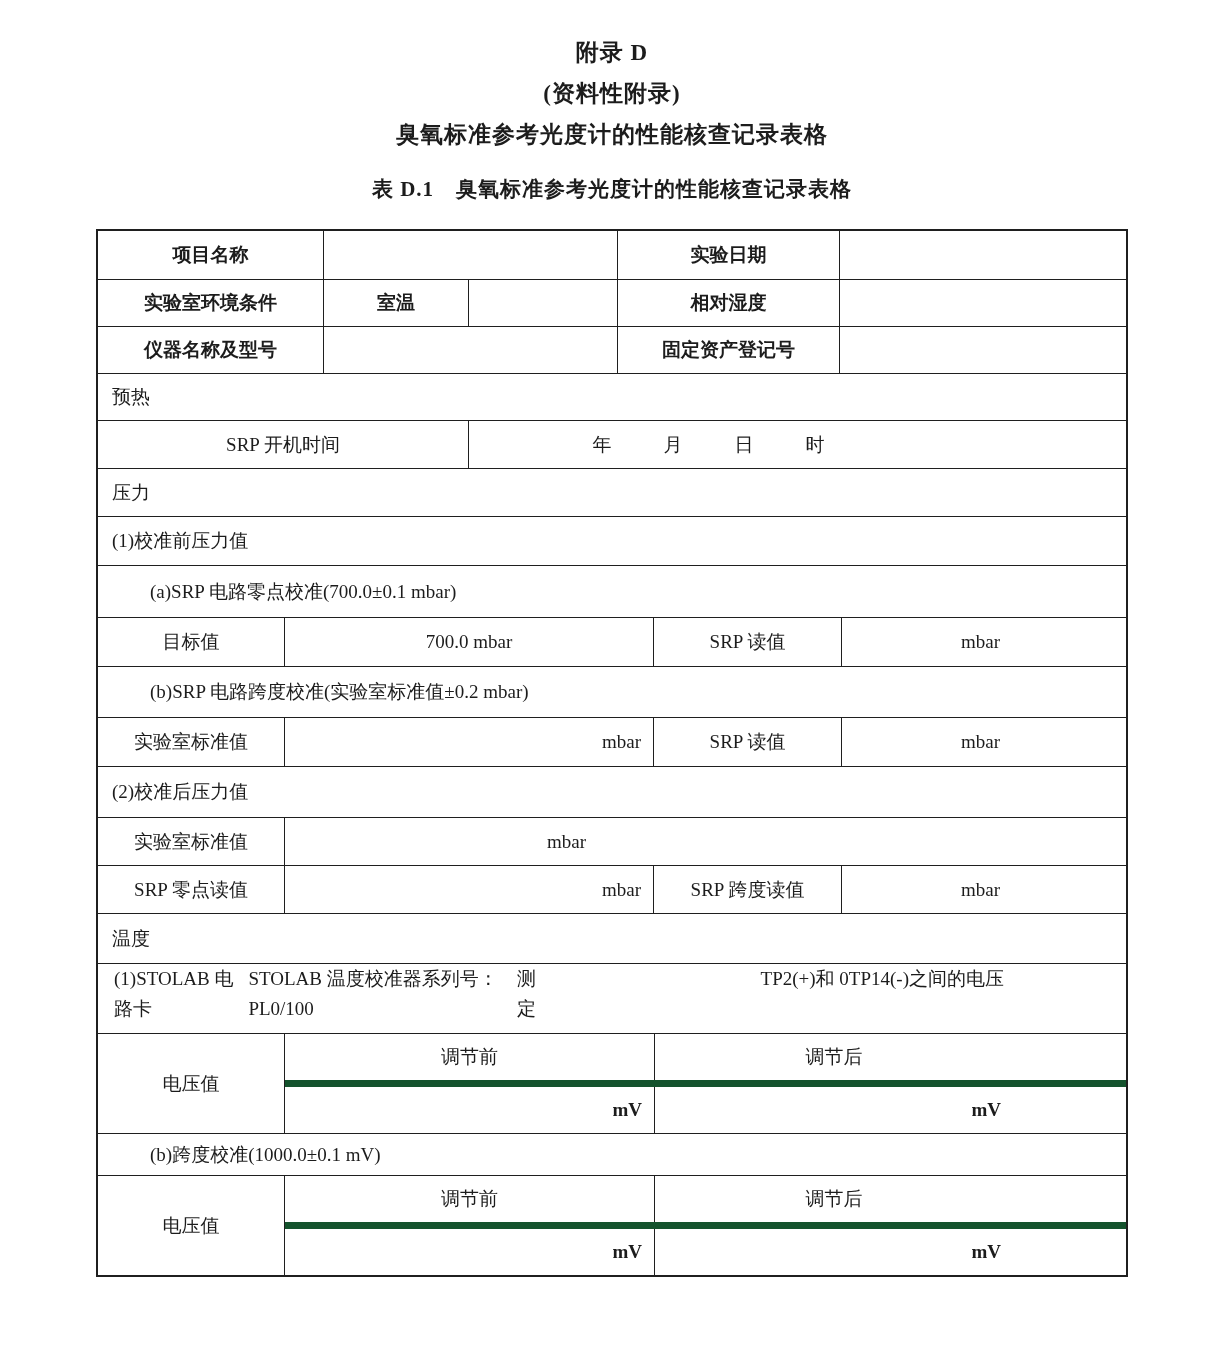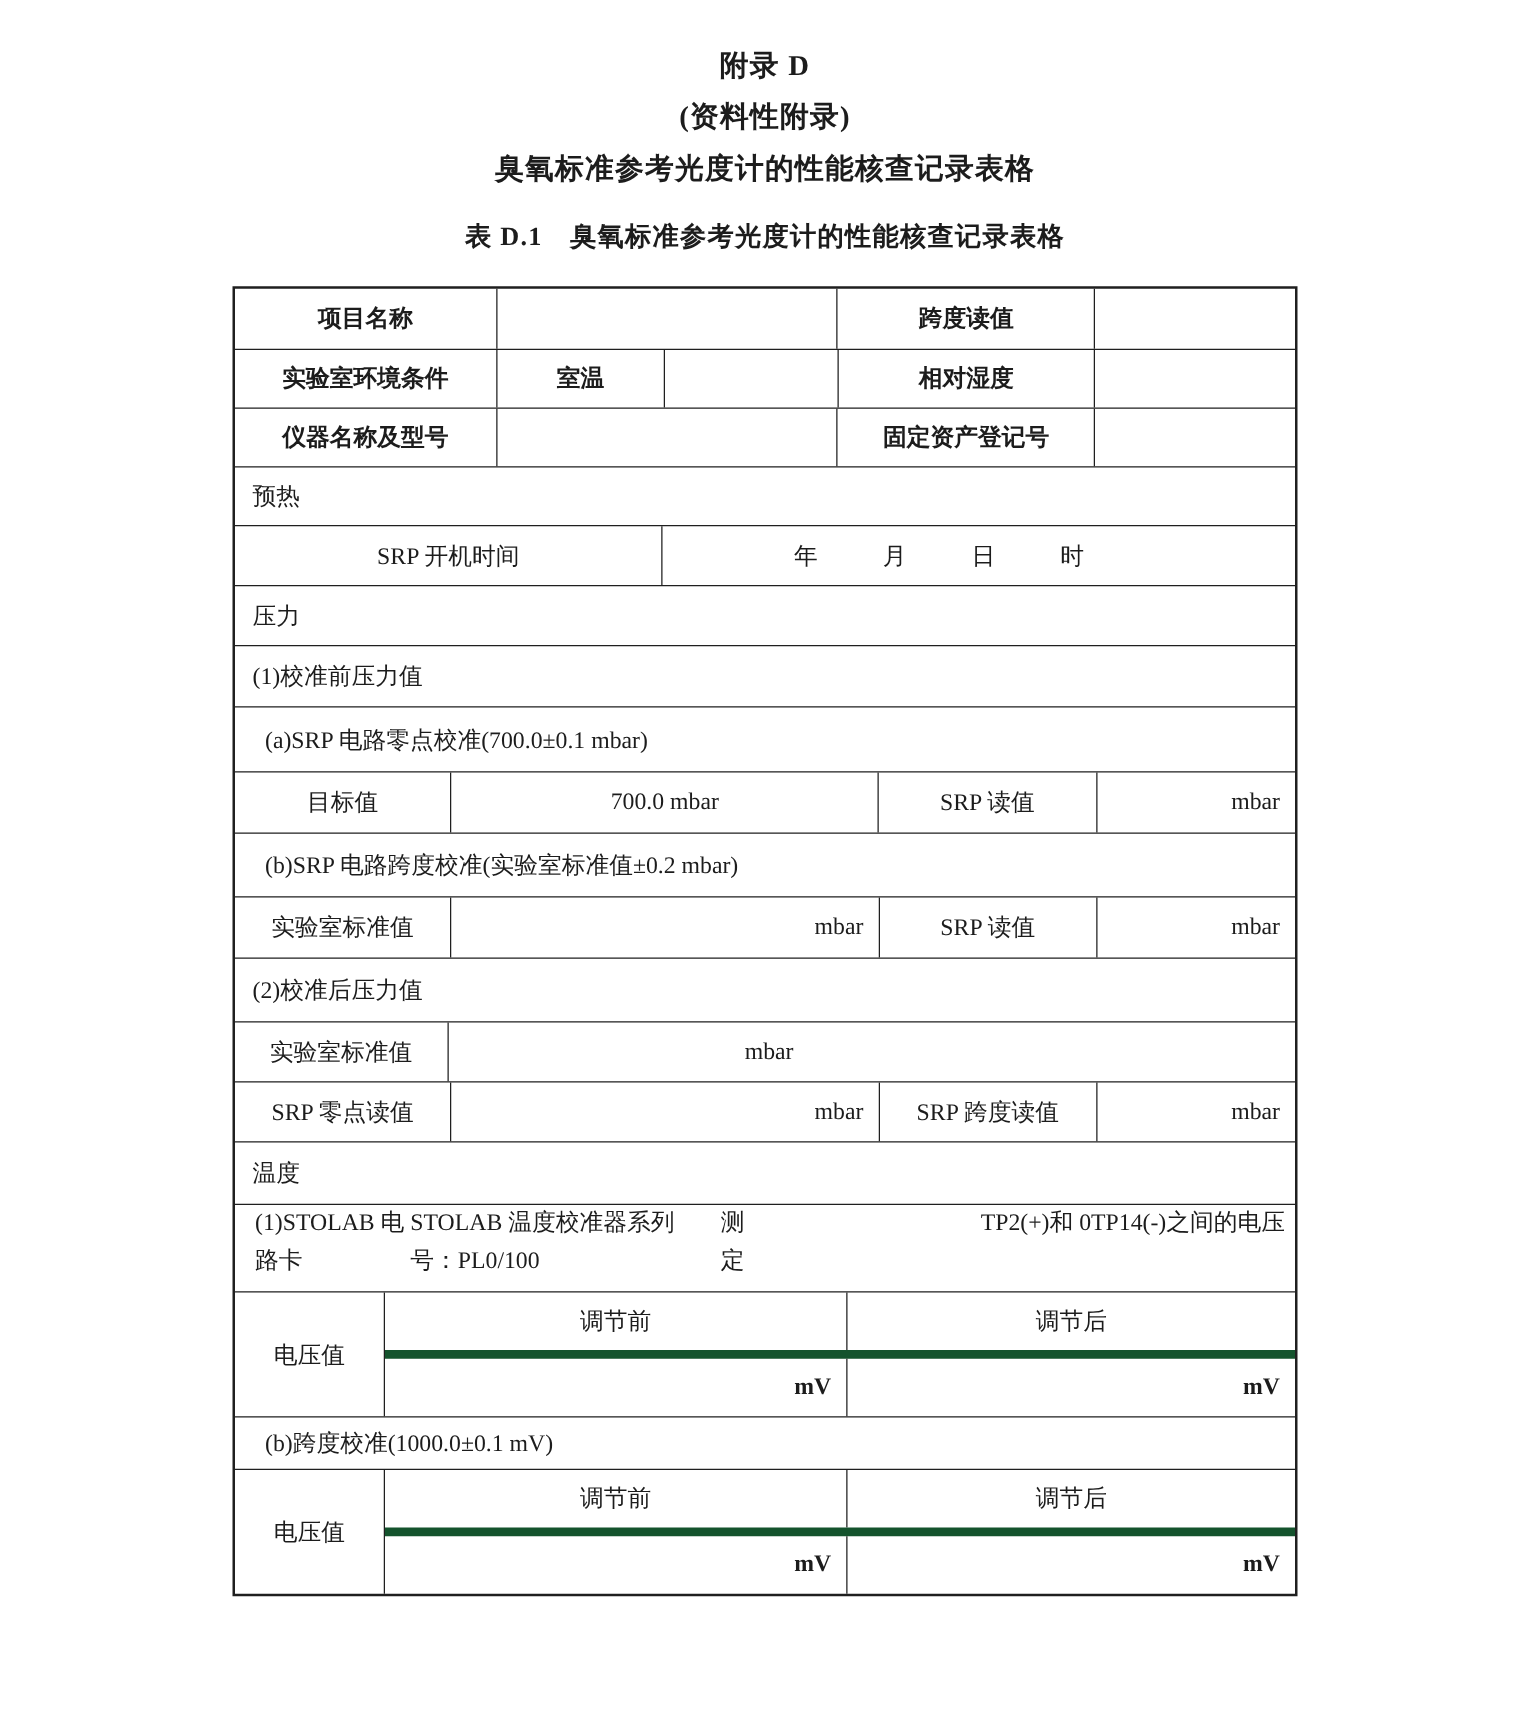--- a/index.html
+++ b/index.html
@@ -6,36 +6,36 @@
   html,body { background:#ffffff; }
   .page {
     width:1224px; height:1368px; background:#ffffff; overflow:hidden;
     font-family:"Liberation Serif","DejaVu Serif",serif;
     color:#1c1c1c; position:relative;
   }
   .title-block { padding-top:32px; text-align:center; }
   .title-line { font-size:23px; font-weight:bold; line-height:41px; letter-spacing:1px; }
   .caption { margin-top:20px; text-align:center; font-size:21px; font-weight:bold; letter-spacing:1px; }
   .tbl {
-    margin:26px auto 0 auto; width:852px;
+    margin:26px auto 0 auto; width:1032px;
     border:2px solid #1f1f1f; font-size:19px;
   }
   .row { display:flex; border-top:1px solid #1f1f1f; }
   .row:first-child { border-top:none; }
   .c {
     display:flex; align-items:center; justify-content:center;
     border-left:1px solid #1f1f1f; min-height:100%;
   }
   .c:first-child { border-left:none; }
   .left   { justify-content:flex-start; }
   .right  { justify-content:flex-end; padding-right:12px; }
   .hdr    { font-weight:bold; }
   .pad-section { padding-left:14px; }
   .pad-num     { padding-left:14px; }
-  .pad-sub     { padding-left:24px; }
+  .pad-sub     { padding-left:52px; }
   
   .vright { flex:1; display:flex; flex-direction:column; border-left:1px solid #1f1f1f; }
   .vsub   { display:flex; flex:1; }
   .vsub + .vsub { border-top:7px solid #14532d;font-weight:bold; }
   .vsub .c:first-child { border-left:none; }
   .l1 { display:flex; justify-content:space-between; width:100%; line-height:30px; }
   .l2 { width:100%; padding-left:37px; line-height:30px;text-align:right; }
 </style>
 </head>
 <body>
@@ -48,21 +48,21 @@
     <div class="title-line">臭氧标准参考光度计的性能核查记录表格</div>
   </div>
 
   <div class="caption">表 D.1　臭氧标准参考光度计的性能核查记录表格</div>
 
   <div class="tbl">
 
     <div class="row" style="height:48px">
       <div class="c hdr" style="width:225px">项目名称</div>
       <div class="c" style="width:294px"></div>
-      <div class="c hdr" style="width:222px">跨度读值</div>
+      <div class="c hdr" style="width:222px">实验日期</div>
       <div class="c" style="width:173px"></div>
     </div>
 
     <div class="row" style="height:47px">
       <div class="c hdr" style="width:225px">实验室环境条件</div>
       <div class="c hdr" style="width:145px">室温</div>
       <div class="c" style="width:149px"></div>
       <div class="c hdr" style="width:222px">相对湿度</div>
       <div class="c" style="width:173px"></div>
     </div>

